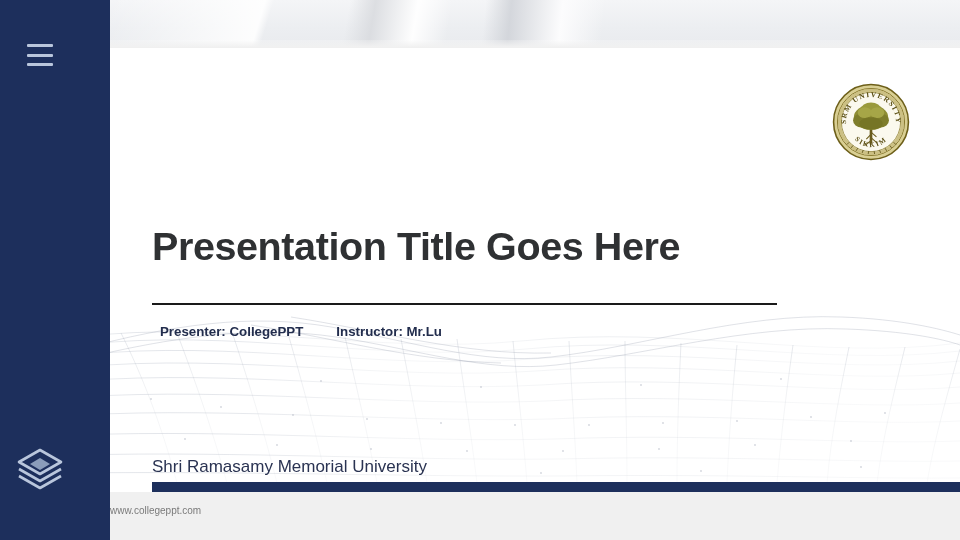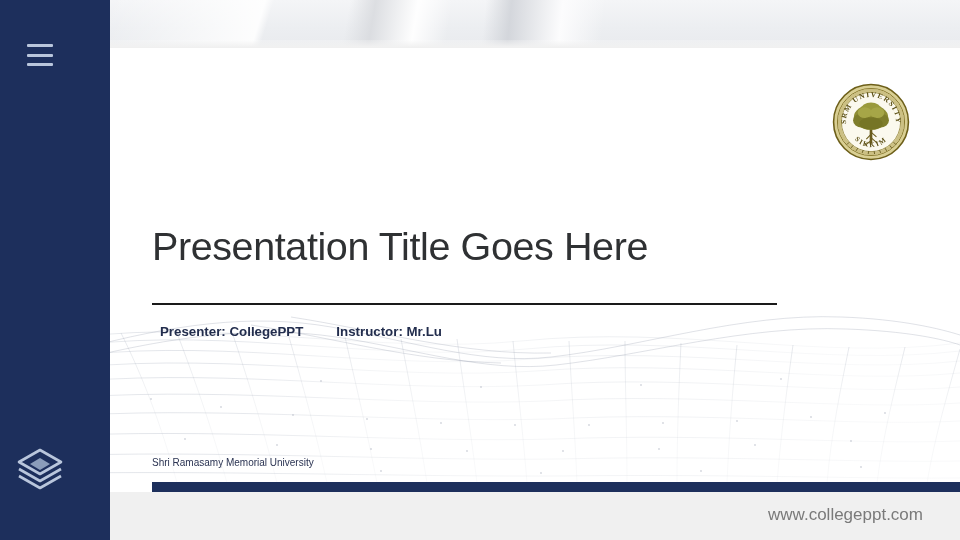--- a/index.html
+++ b/index.html
@@ -59,50 +59,50 @@
   .mesh svg { display:block; }
 
   
   #logo {
     position:absolute; left:751px; top:35px; width:78px; height:78px;
   }
 
   
   #title {
     position:absolute; left:71px; top:178px; width:700px;
-    font-size:39.5px; font-weight:normal; letter-spacing:-.4px;
+    font-size:39.5px; font-weight:bold; letter-spacing:-.4px;
     color:#2f3133; line-height:1.05;
     white-space:nowrap;
   }
   #rule {
     position:absolute; left:71px; top:255px; width:625px; height:0;
     border-top:2px solid #1a1a1a;
   }
   #meta {
     position:absolute; left:71px; top:276px;
     font-size:13.3px; font-weight:bold; color:#222d4d;
     white-space:nowrap;
     margin-left:8px;
   }
   #meta span.gap { display:inline-block; width:33px; }
 
   #org {
     position:absolute; left:71px; top:409px;
-    font-size:10px; color:#2a3352; white-space:nowrap;
+    font-size:17px; color:#2a3352; white-space:nowrap;
   }
   #footer-bar {
     position:absolute; left:71px; bottom:0; width:808px; height:10px;
     background:#1d2f5c;
   }
 
   
   #site-url {
     position:absolute; left:0; top:505px; width:850px;
-    text-align:right; padding-right:37px;
-    font-size:17px; color:#7a7a7a;
+    text-align:left; padding-right:37px;
+    font-size:10px; color:#7a7a7a;
   }
 </style>
 </head>
 <body>
 
 <div id="sidebar">
 
   <div id="hamburger" title="Menu">
     <i></i>
     <i></i>

